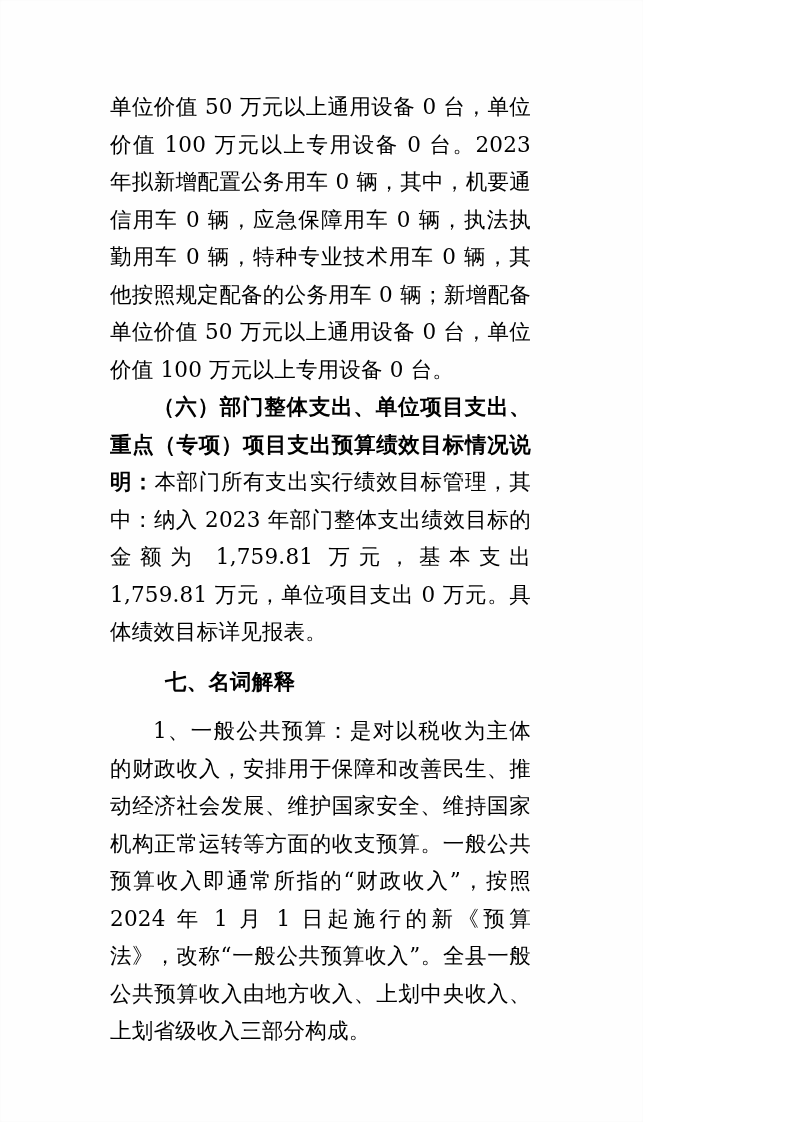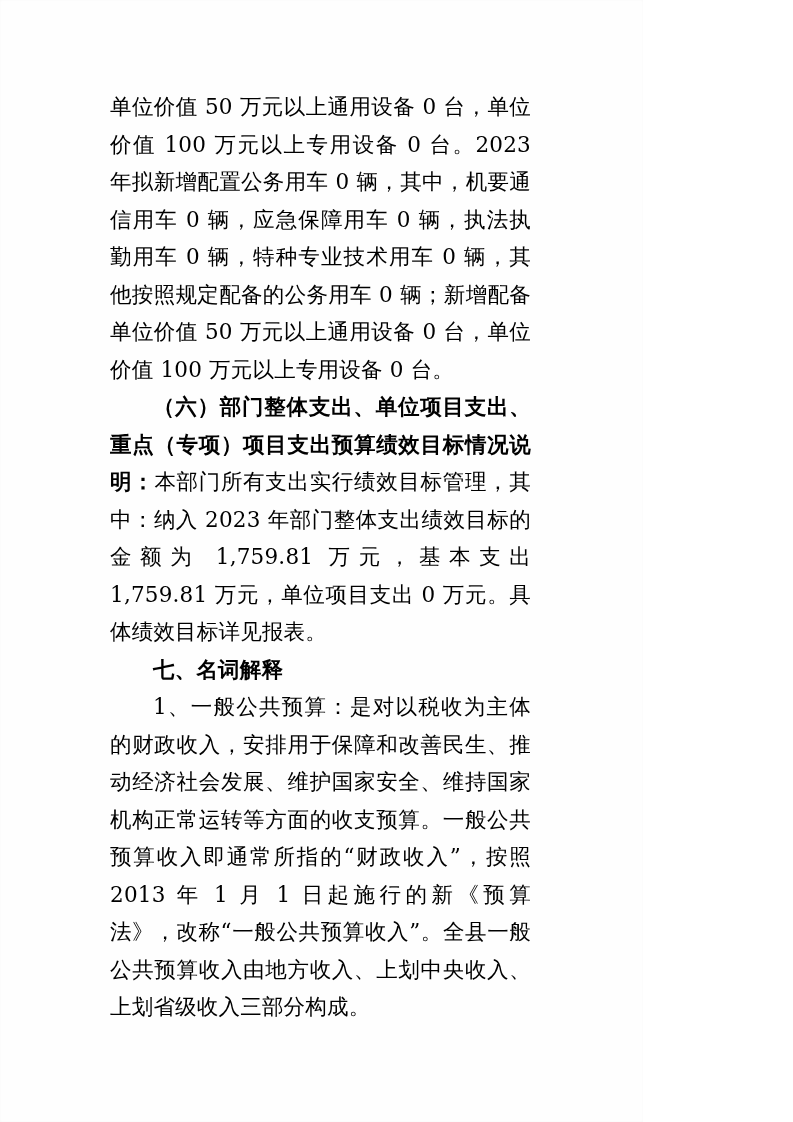--- a/index.html
+++ b/index.html
@@ -34,21 +34,21 @@
     text-indent: 2em;
   }
   p.para.noindent {
     text-indent: 0;
   }
   .b {
     font-weight: bold;
     margin-top: 28px;
   }
   .heading {
-    margin: 0;
+    margin: 12px;
     text-indent: 2em;
     font-weight: bold;
   }
   
   #page::after {
     content: "";
     position: absolute;
     left: 0; top: 0; right: 0; bottom: 0;
     pointer-events: none;
     box-shadow: inset 0 0 2px rgba(0,0,0,0.04);
@@ -59,17 +59,17 @@
 
 <div id="page">
   <div class="doc-body">
 
     <p class="para noindent">单位价值 50 万元以上通用设备 0 台，单位价值 100 万元以上专用设备 0 台。2023 年拟新增配置公务用车 0 辆，其中，机要通信用车 0 辆，应急保障用车 0 辆，执法执勤用车 0 辆，特种专业技术用车 0 辆，其他按照规定配备的公务用车 0 辆；新增配备单位价值 50 万元以上通用设备 0 台，单位价值 100 万元以上专用设备 0 台。</p>
 
     <p class="para"><span class="b">（六）部门整体支出、单位项目支出、重点（专项）项目支出预算绩效目标情况说明：</span><span>本部门所有支出实行绩效目标管理，其中：纳入 2023 年部门整体支出绩效目标的金额为 1,759.81 万元，基本支出 1,759.81 万元，单位项目支出 0 万元。具体绩效目标详见报表。</span></p>
 
     <p class="heading">七、名词解释</p>
 
-    <p class="para">1、一般公共预算：是对以税收为主体的财政收入，安排用于保障和改善民生、推动经济社会发展、维护国家安全、维持国家机构正常运转等方面的收支预算。一般公共预算收入即通常所指的“财政收入”，按照 2013 年 1 月 1 日起施行的新《预算法》，改称“一般公共预算收入”。全县一般公共预算收入由地方收入、上划中央收入、上划省级收入三部分构成。</p>
+    <p class="para">1、一般公共预算：是对以税收为主体的财政收入，安排用于保障和改善民生、推动经济社会发展、维护国家安全、维持国家机构正常运转等方面的收支预算。一般公共预算收入即通常所指的“财政收入”，按照 2024 年 1 月 1 日起施行的新《预算法》，改称“一般公共预算收入”。全县一般公共预算收入由地方收入、上划中央收入、上划省级收入三部分构成。</p>
 
 
   </div>
 </div>
 
 </body></html>

